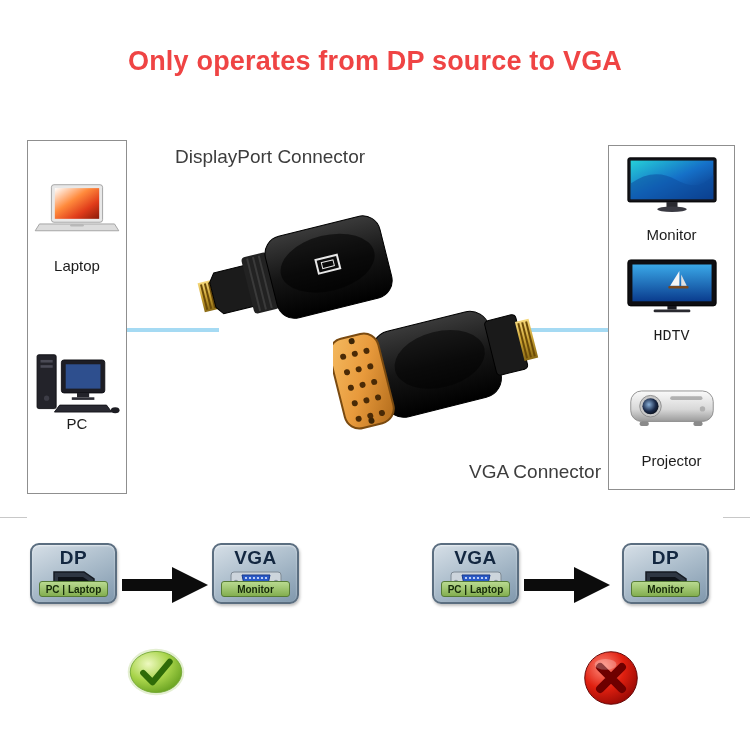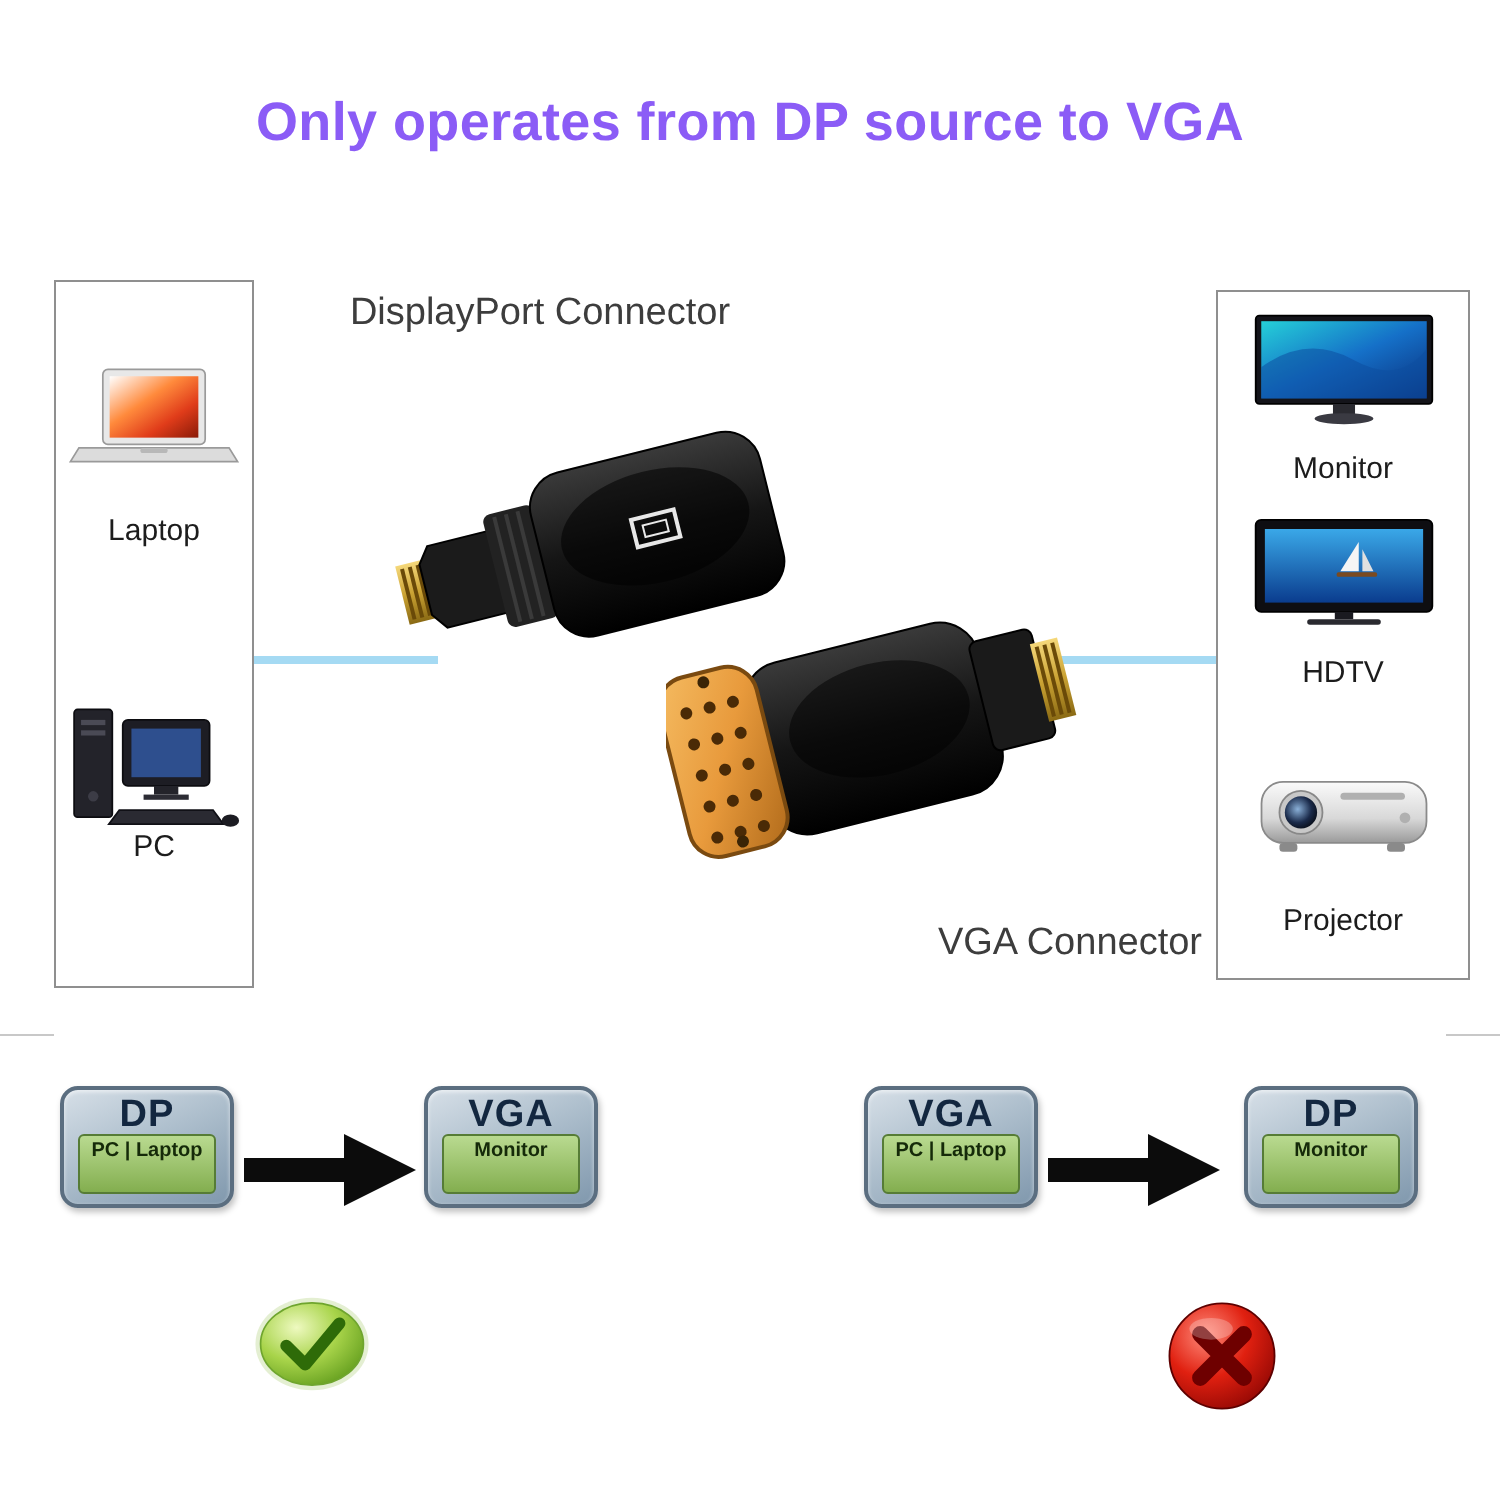--- a/index.html
+++ b/index.html
@@ -1,20 +1,20 @@
 <!DOCTYPE html>
 <html><head>
 <meta charset="utf-8">
 <style>
   * { margin:0; padding:0; box-sizing:border-box; }
   html,body { background:#ffffff; font-family:"Liberation Sans", sans-serif; }
   .page { position:relative; width:750px; height:750px; background:#fff; overflow:hidden; }
 
   .title { position:absolute; top:46px; left:0; width:750px; text-align:center;
-           font-size:27px; font-weight:bold; color:#8b5cf6; letter-spacing:0.2px; }
+           font-size:27px; font-weight:bold; color:#ef4444; letter-spacing:0.2px; }
 
   .device-box { position:absolute; border:1px solid #8f8f8f; background:#fff; }
   #left-box  { left:27px;  top:140px; width:100px; height:354px; }
   #right-box { left:608px; top:145px; width:127px; height:345px; }
 
   .dev { position:absolute; left:50%; transform:translateX(-50%); }
   .dev-label { position:absolute; left:0; width:100%; text-align:center;
                font-size:15px; color:#1c1c1c; }
 
   .conn-label { position:absolute; font-size:19px; color:#3d3d3d; text-align:center; }
@@ -31,21 +31,21 @@
 
   .conn-box { position:absolute; top:543px; width:87px; height:61px; border-radius:9px;
               border:2px solid #5b6e80; text-align:center;
               background:linear-gradient(155deg,#d6dfe7 0%,#aebfcd 45%,#8098ad 100%);
               box-shadow: inset 0 1px 2px rgba(255,255,255,.6), 1px 2px 3px rgba(0,0,0,.25); }
   .conn-type { font-size:19px; font-weight:bold; color:#132740; margin-top:2px; letter-spacing:0.5px; }
   .port-wrap { margin-top:0px; line-height:0; }
   .conn-device { position:absolute; bottom:5px; left:7px; right:7px;
                  background:linear-gradient(#b9da90,#83ae4f); border:1px solid #567c36;
                  border-radius:3px; font-size:10px; font-weight:bold; color:#152a09;
-                 padding:2px 0 15px; white-space:nowrap; overflow:hidden; }
+                 padding:2px 0 1px; white-space:nowrap; overflow:hidden; }
   #box-dp-src  { left:30px; }
   #box-vga-dst { left:212px; }
   #box-vga-src { left:432px; }
   #box-dp-dst  { left:622px; }
 
   .arrow { position:absolute; top:565px; line-height:0; }
   #arrow-correct { left:122px; }
   #arrow-wrong   { left:524px; }
 
   .result { position:absolute; line-height:0; }
@@ -225,21 +225,21 @@
         </defs>
         <rect x="2" y="2" width="96" height="50" rx="3" fill="#0e0e12" stroke="#000"></rect>
         <rect x="7" y="7" width="86" height="40" fill="url(#tvScr)"></rect>
         <path d="M58,14 L58,30 L48,30 Z" fill="#f5f5f5"></path>
         <path d="M60,18 L60,30 L66,30 Z" fill="#e0e0e0"></path>
         <rect x="46" y="30.5" width="22" height="2.5" rx="1" fill="#7a4a20"></rect>
         <rect x="45" y="52" width="10" height="4" fill="#1a1a20"></rect>
         <rect x="30" y="56" width="40" height="3" rx="1.5" fill="#2a2a30"></rect>
       </svg>
     </div>
-    <div class="dev-label" style="top:182px;">HDTV</div>
+    <div class="dev-label" style="top:182px;font-family:Liberation Mono, monospace;">HDTV</div>
 
     <div class="dev" style="top:236px;">
       <svg viewBox="0 0 100 58" width="90" height="52">
         <defs>
           <linearGradient id="projBody" x1="0" y1="0" x2="0" y2="1">
             <stop offset="0" stop-color="#fafafa"></stop>
             <stop offset="0.6" stop-color="#d8d8d8"></stop>
             <stop offset="1" stop-color="#9a9a9a"></stop>
           </linearGradient>
           <radialGradient id="lens" cx="0.4" cy="0.4" r="0.7">

